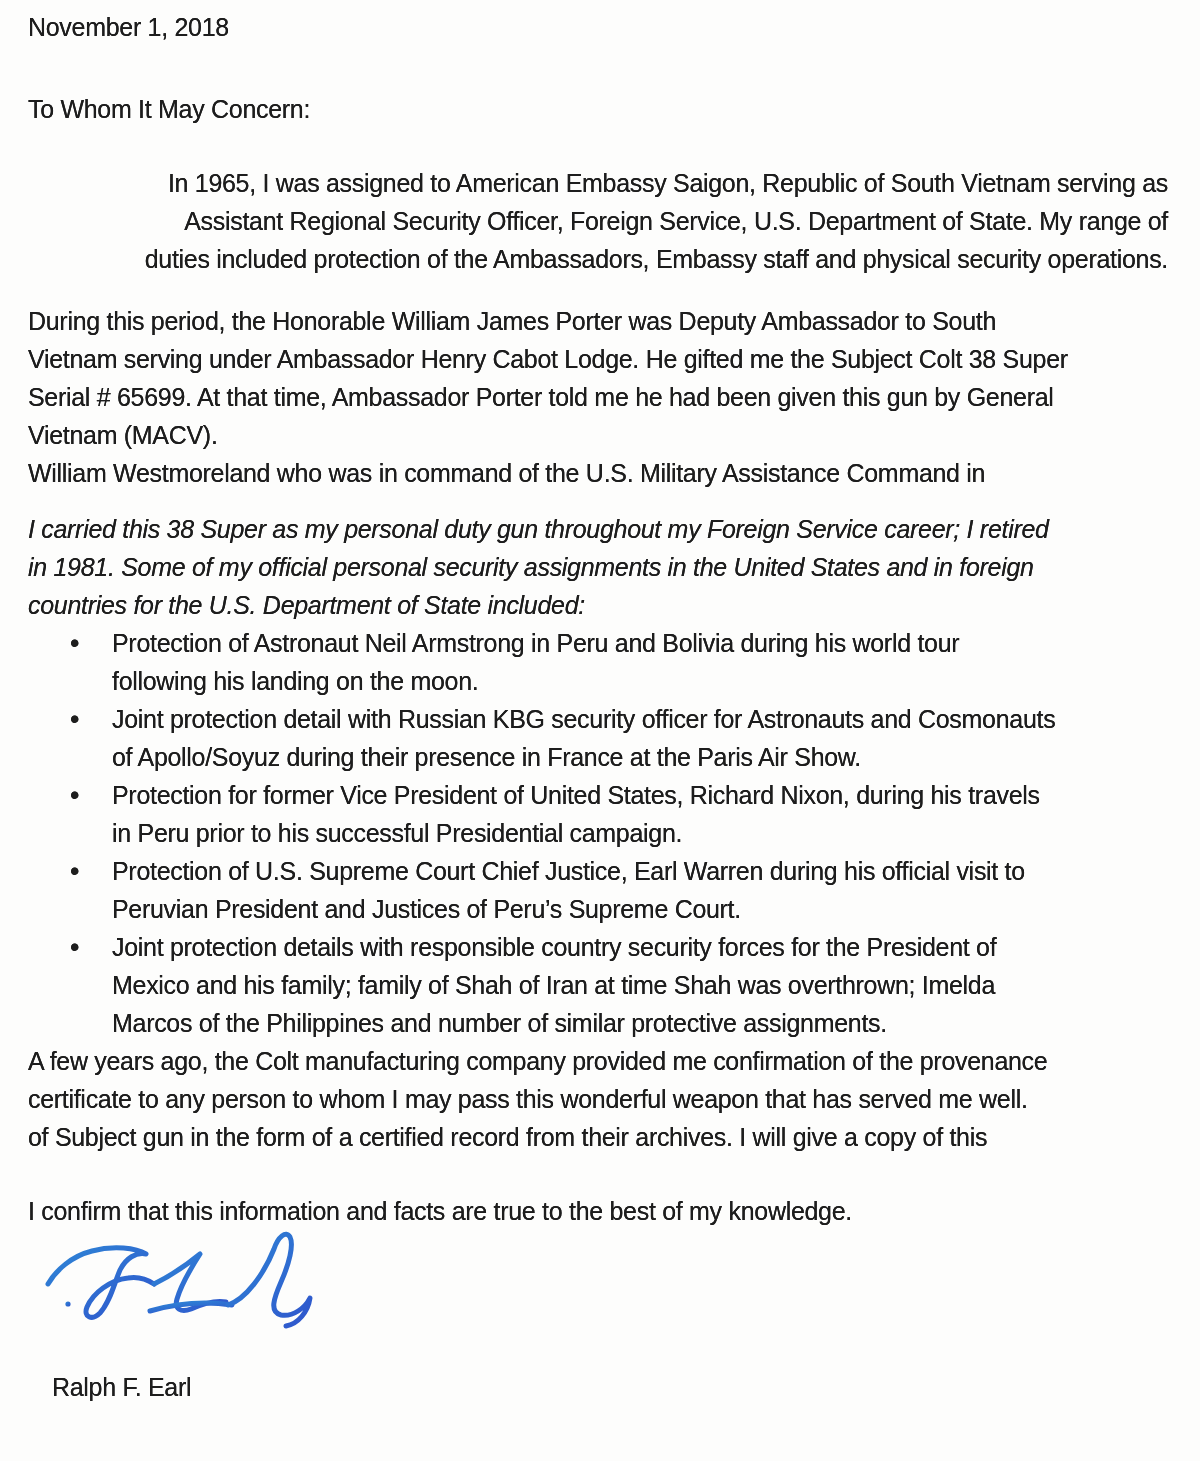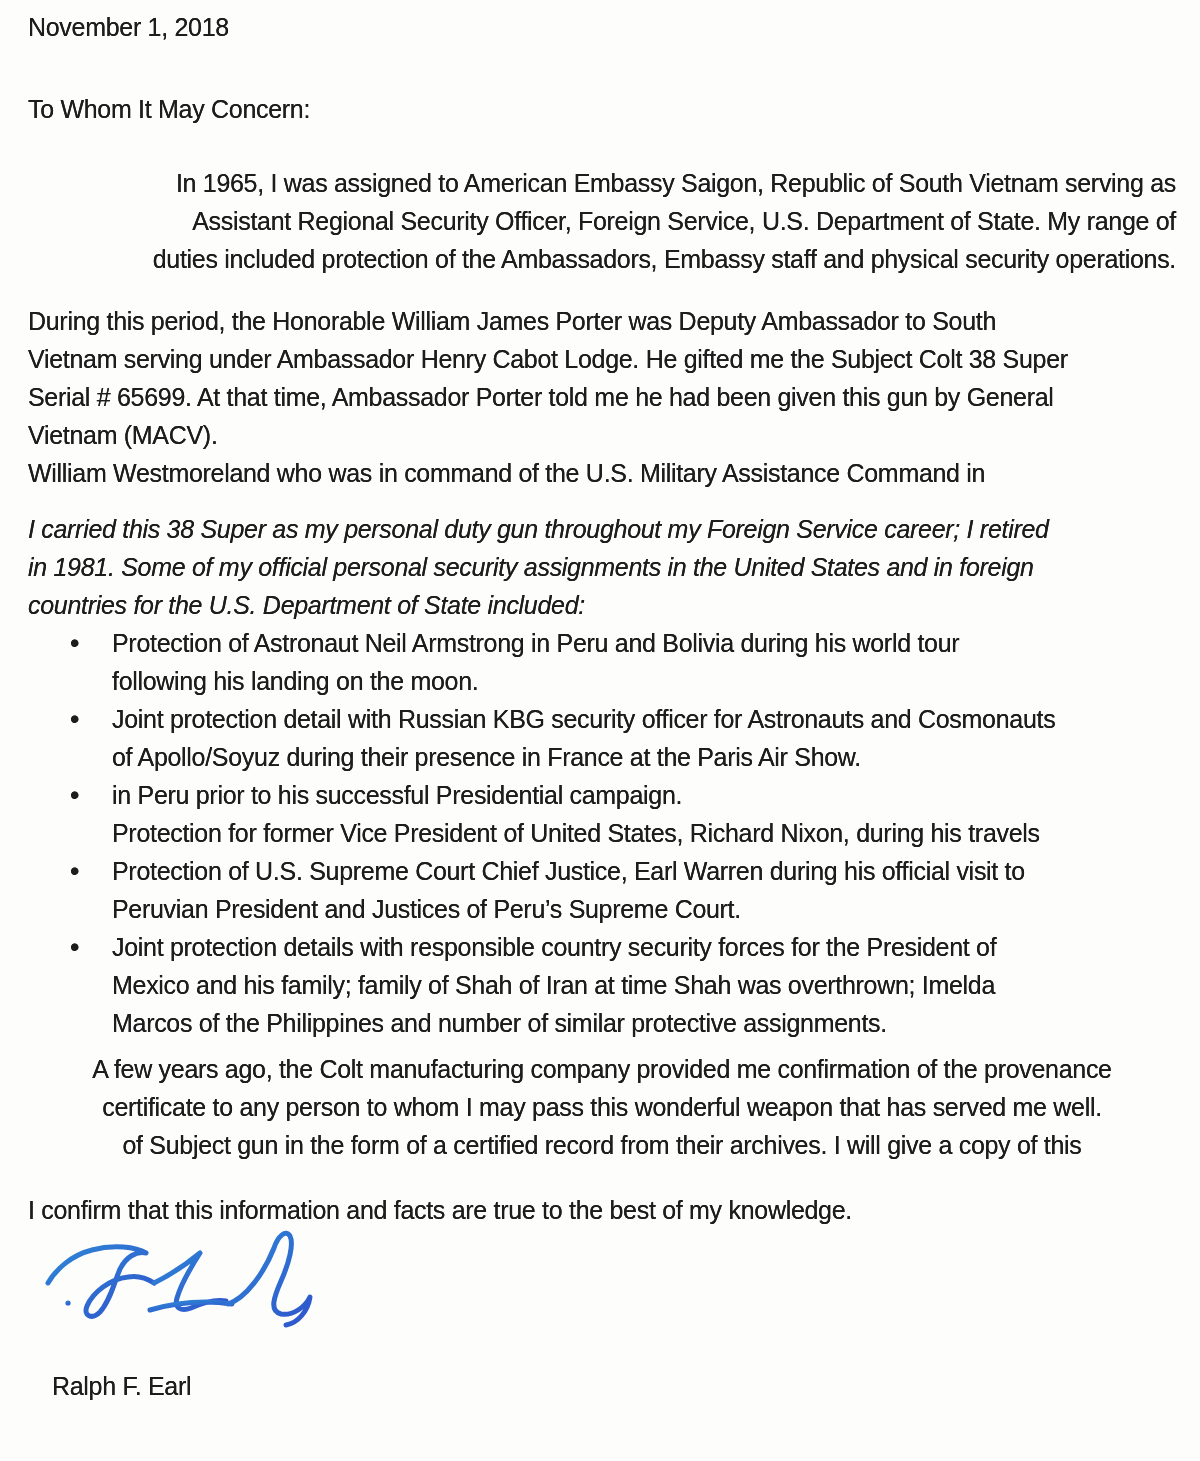--- a/index.html
+++ b/index.html
@@ -8,38 +8,38 @@
     --redaction:#0a0a0a;
   }
   html,body{margin:0;padding:0;background:#e8e8e8;}
   .page{
     position:relative;
     width:1200px;
     height:1461px;
     margin:0 auto;
     background:var(--page-bg);
     box-sizing:border-box;
-    padding:0 24px 0 28px;
+    padding:0 32px 0 28px;
     overflow:hidden;
     font-family:"Liberation Sans","DejaVu Sans",sans-serif;
     font-size:25px;
     line-height:38px;
     letter-spacing:-0.3px;
     color:var(--ink);
     text-shadow:0 0 0.4px currentColor; 
   }
   .line{white-space:nowrap;}
   .date{margin-top:8px;}
   .subject{margin-top:30px;white-space:nowrap;}
   .salutation{margin-top:44px;}
   #paragraphs > .para:nth-child(1){margin-top:36px;text-align:right;}
   #paragraphs > .para:nth-child(2){margin-top:24px;}
   #paragraphs > .para:nth-child(3){margin-top:18px;font-style:italic;}
-  #closing > .para:nth-child(1){margin-top:8px;text-align:center;}
-  #closing > .para:nth-child(2){margin-top:27px;}
+  #closing > .para:nth-child(1){}
+  #closing > .para:nth-child(2){margin-top:36px;}
   .bullet-row{display:flex;align-items:flex-start;}
   .bullet-dot{
     flex:0 0 84px;
     box-sizing:border-box;
     padding-left:42px;
     font-size:27px;
   }
   .bullet-lines{flex:1 1 auto;}
   .redaction{
     display:inline-block;
@@ -98,22 +98,22 @@
       <div class="bullet-row">
         <span class="bullet-dot">•</span>
         <div class="bullet-lines">
           <div class="line">Joint protection detail with Russian KBG security officer for Astronauts and Cosmonauts</div>
           <div class="line">of Apollo/Soyuz during their presence in France at the Paris Air Show.</div>
         </div>
       </div>
       <div class="bullet-row">
         <span class="bullet-dot">•</span>
         <div class="bullet-lines">
+          <div class="line">Protection for former Vice President of United States, Richard Nixon, during his travels</div>
           <div class="line">in Peru prior to his successful Presidential campaign.</div>
-          <div class="line">Protection for former Vice President of United States, Richard Nixon, during his travels</div>
         </div>
       </div>
       <div class="bullet-row">
         <span class="bullet-dot">•</span>
         <div class="bullet-lines">
           <div class="line">Protection of U.S. Supreme Court Chief Justice, Earl Warren during his official visit to</div>
           <div class="line">Peruvian President and Justices of Peru’s Supreme Court.</div>
         </div>
       </div>
       <div class="bullet-row">

